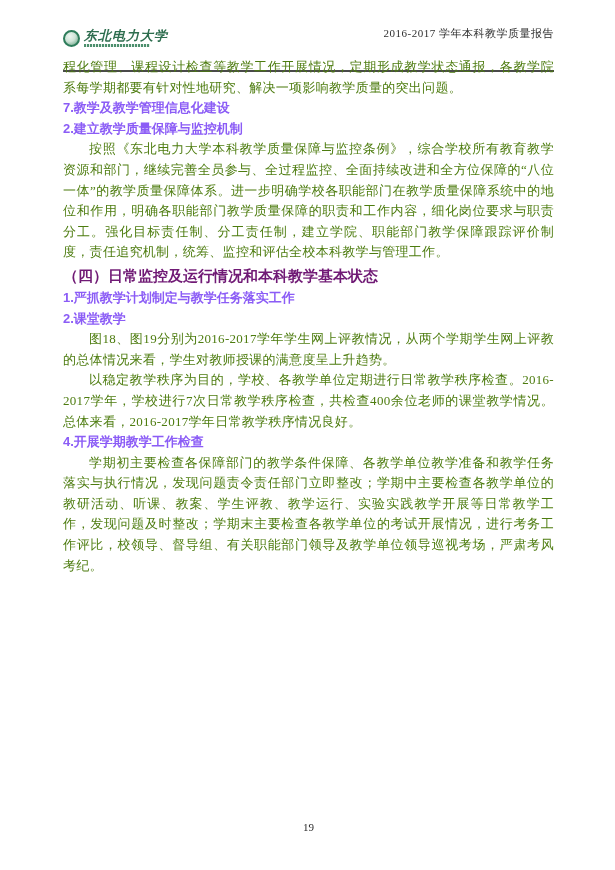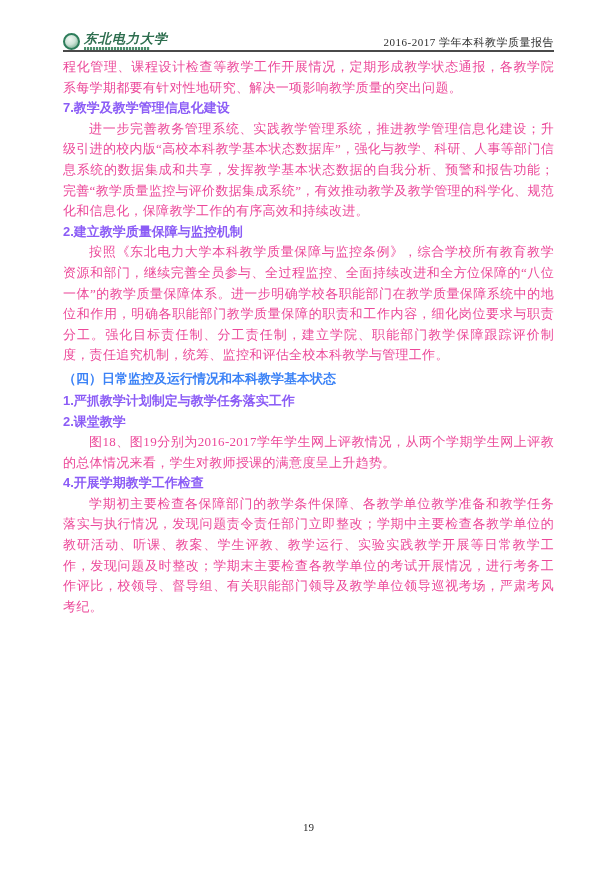--- a/index.html
+++ b/index.html
@@ -16,22 +16,21 @@
   
   .header {
     position: absolute;
     left: 63px;
     right: 61px;
     top: 26px;
     height: 24px;
     border-bottom: 2px solid #4a4a4a;
     display: flex;
     justify-content: space-between;
-    align-items: flex-end;
-    padding-bottom: 0;
+    padding-bottom: 20px;
   }
   .logo { display: flex; align-items: center; gap: 4px; }
   .logo-circle {
     width: 17px; height: 17px;
     border-radius: 50%;
     border: 2px solid #2e7d5b;
     background: radial-gradient(circle at 38% 32%, #eef6f1 0%, #cfe4d8 45%, #8fbca4 75%, #5f9a7b 100%);
     box-sizing: border-box;
     flex: 0 0 auto;
   }
@@ -65,38 +64,38 @@
     top: 57px;
     width: 491px;
   }
   .para {
     margin: 0;
     font-size: 13px;
     line-height: 20.6px;
     letter-spacing: 0.3px;
     text-align: justify;
     text-indent: 2em;
-    color: #ec4899;
+    color: #4d7c0f;
   }
   .para.no-indent { text-indent: 0; }
   .h3 {
     margin: 0;
     font-size: 13px;
     line-height: 20.6px;
     font-weight: bold;
     font-family: "Liberation Sans", "DejaVu Sans", sans-serif;
     color: #8b5cf6;
   }
   .h2 {
     margin: 1px 0 1px;
-    font-size: 13px;
+    font-size: 15px;
     line-height: 23px;
     font-weight: bold;
     font-family: "Liberation Sans", "DejaVu Sans", sans-serif;
-    color: #3b82f6;
+    color: #701a75;
   }
   
   .footer {
     position: absolute;
     bottom: 37px;
     left: 1px;
     width: 100%;
     text-align: center;
     font-size: 11px;
     color: #2a2a2a;
@@ -114,27 +113,27 @@
         <span class="logo-cn">东北电力大学</span>
         <span class="logo-en-bar"></span>
       </span>
     </div>
     <div class="header-title">2016-2017 学年本科教学质量报告</div>
   </div>
 
   <div class="body-content">
     <p class="para no-indent">程化管理、课程设计检查等教学工作开展情况，定期形成教学状态通报，各教学院系每学期都要有针对性地研究、解决一项影响教学质量的突出问题。</p>
     <p class="h3">7.教学及教学管理信息化建设</p>
-    <p class="para">进一步完善教务管理系统、实践教学管理系统，推进教学管理信息化建设；升级引进的校内版“高校本科教学基本状态数据库”，强化与教学、科研、人事等部门信息系统的数据集成和共享，发挥教学基本状态数据的自我分析、预警和报告功能；完善“教学质量监控与评价数据集成系统”，有效推动教学及教学管理的科学化、规范化和信息化，保障教学工作的有序高效和持续改进。</p>
     <p class="h3">2.建立教学质量保障与监控机制</p>
     <p class="para">按照《东北电力大学本科教学质量保障与监控条例》，综合学校所有教育教学资源和部门，继续完善全员参与、全过程监控、全面持续改进和全方位保障的“八位一体”的教学质量保障体系。进一步明确学校各职能部门在教学质量保障系统中的地位和作用，明确各职能部门教学质量保障的职责和工作内容，细化岗位要求与职责分工。强化目标责任制、分工责任制，建立学院、职能部门教学保障跟踪评价制度，责任追究机制，统筹、监控和评估全校本科教学与管理工作。</p>
     <p class="h2">（四）日常监控及运行情况和本科教学基本状态</p>
     <p class="h3">1.严抓教学计划制定与教学任务落实工作</p>
     <p class="h3">2.课堂教学</p>
     <p class="para">图18、图19分别为2016-2017学年学生网上评教情况，从两个学期学生网上评教的总体情况来看，学生对教师授课的满意度呈上升趋势。</p>
+    <p class="para">以稳定教学秩序为目的，学校、各教学单位定期进行日常教学秩序检查。2016-2017学年，学校进行7次日常教学秩序检查，共检查400余位老师的课堂教学情况。总体来看，2016-2017学年日常教学秩序情况良好。</p>
     <p class="h3">4.开展学期教学工作检查</p>
     <p class="para">学期初主要检查各保障部门的教学条件保障、各教学单位教学准备和教学任务落实与执行情况，发现问题责令责任部门立即整改；学期中主要检查各教学单位的教研活动、听课、教案、学生评教、教学运行、实验实践教学开展等日常教学工作，发现问题及时整改；学期末主要检查各教学单位的考试开展情况，进行考务工作评比，校领导、督导组、有关职能部门领导及教学单位领导巡视考场，严肃考风考纪。</p>
   </div>
 
   <div class="footer">
     <span>19</span>
   </div>
 
 </div>
 

